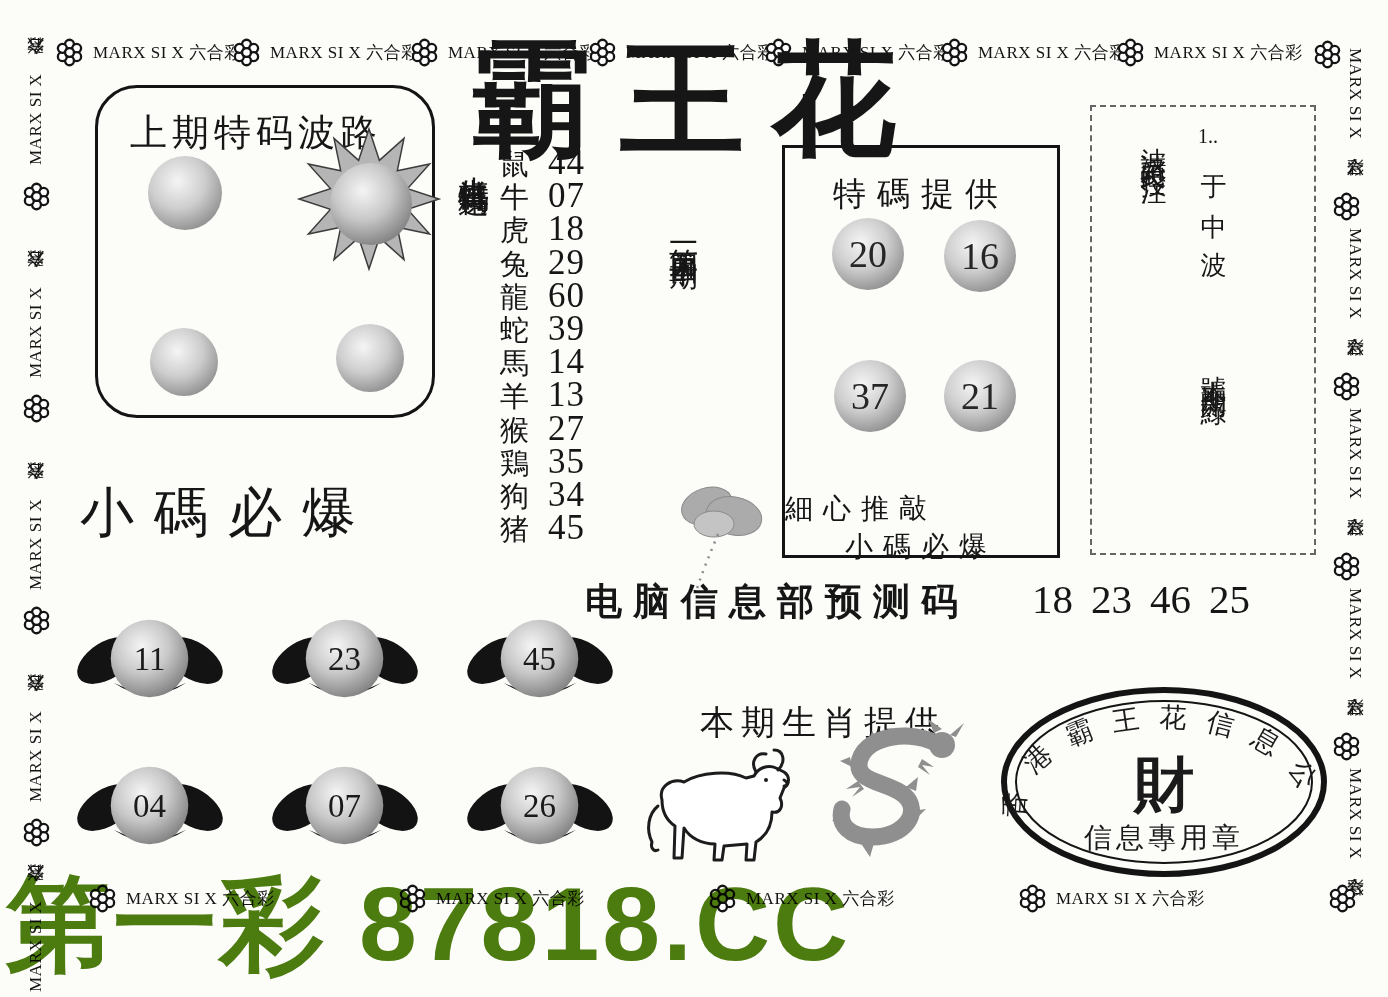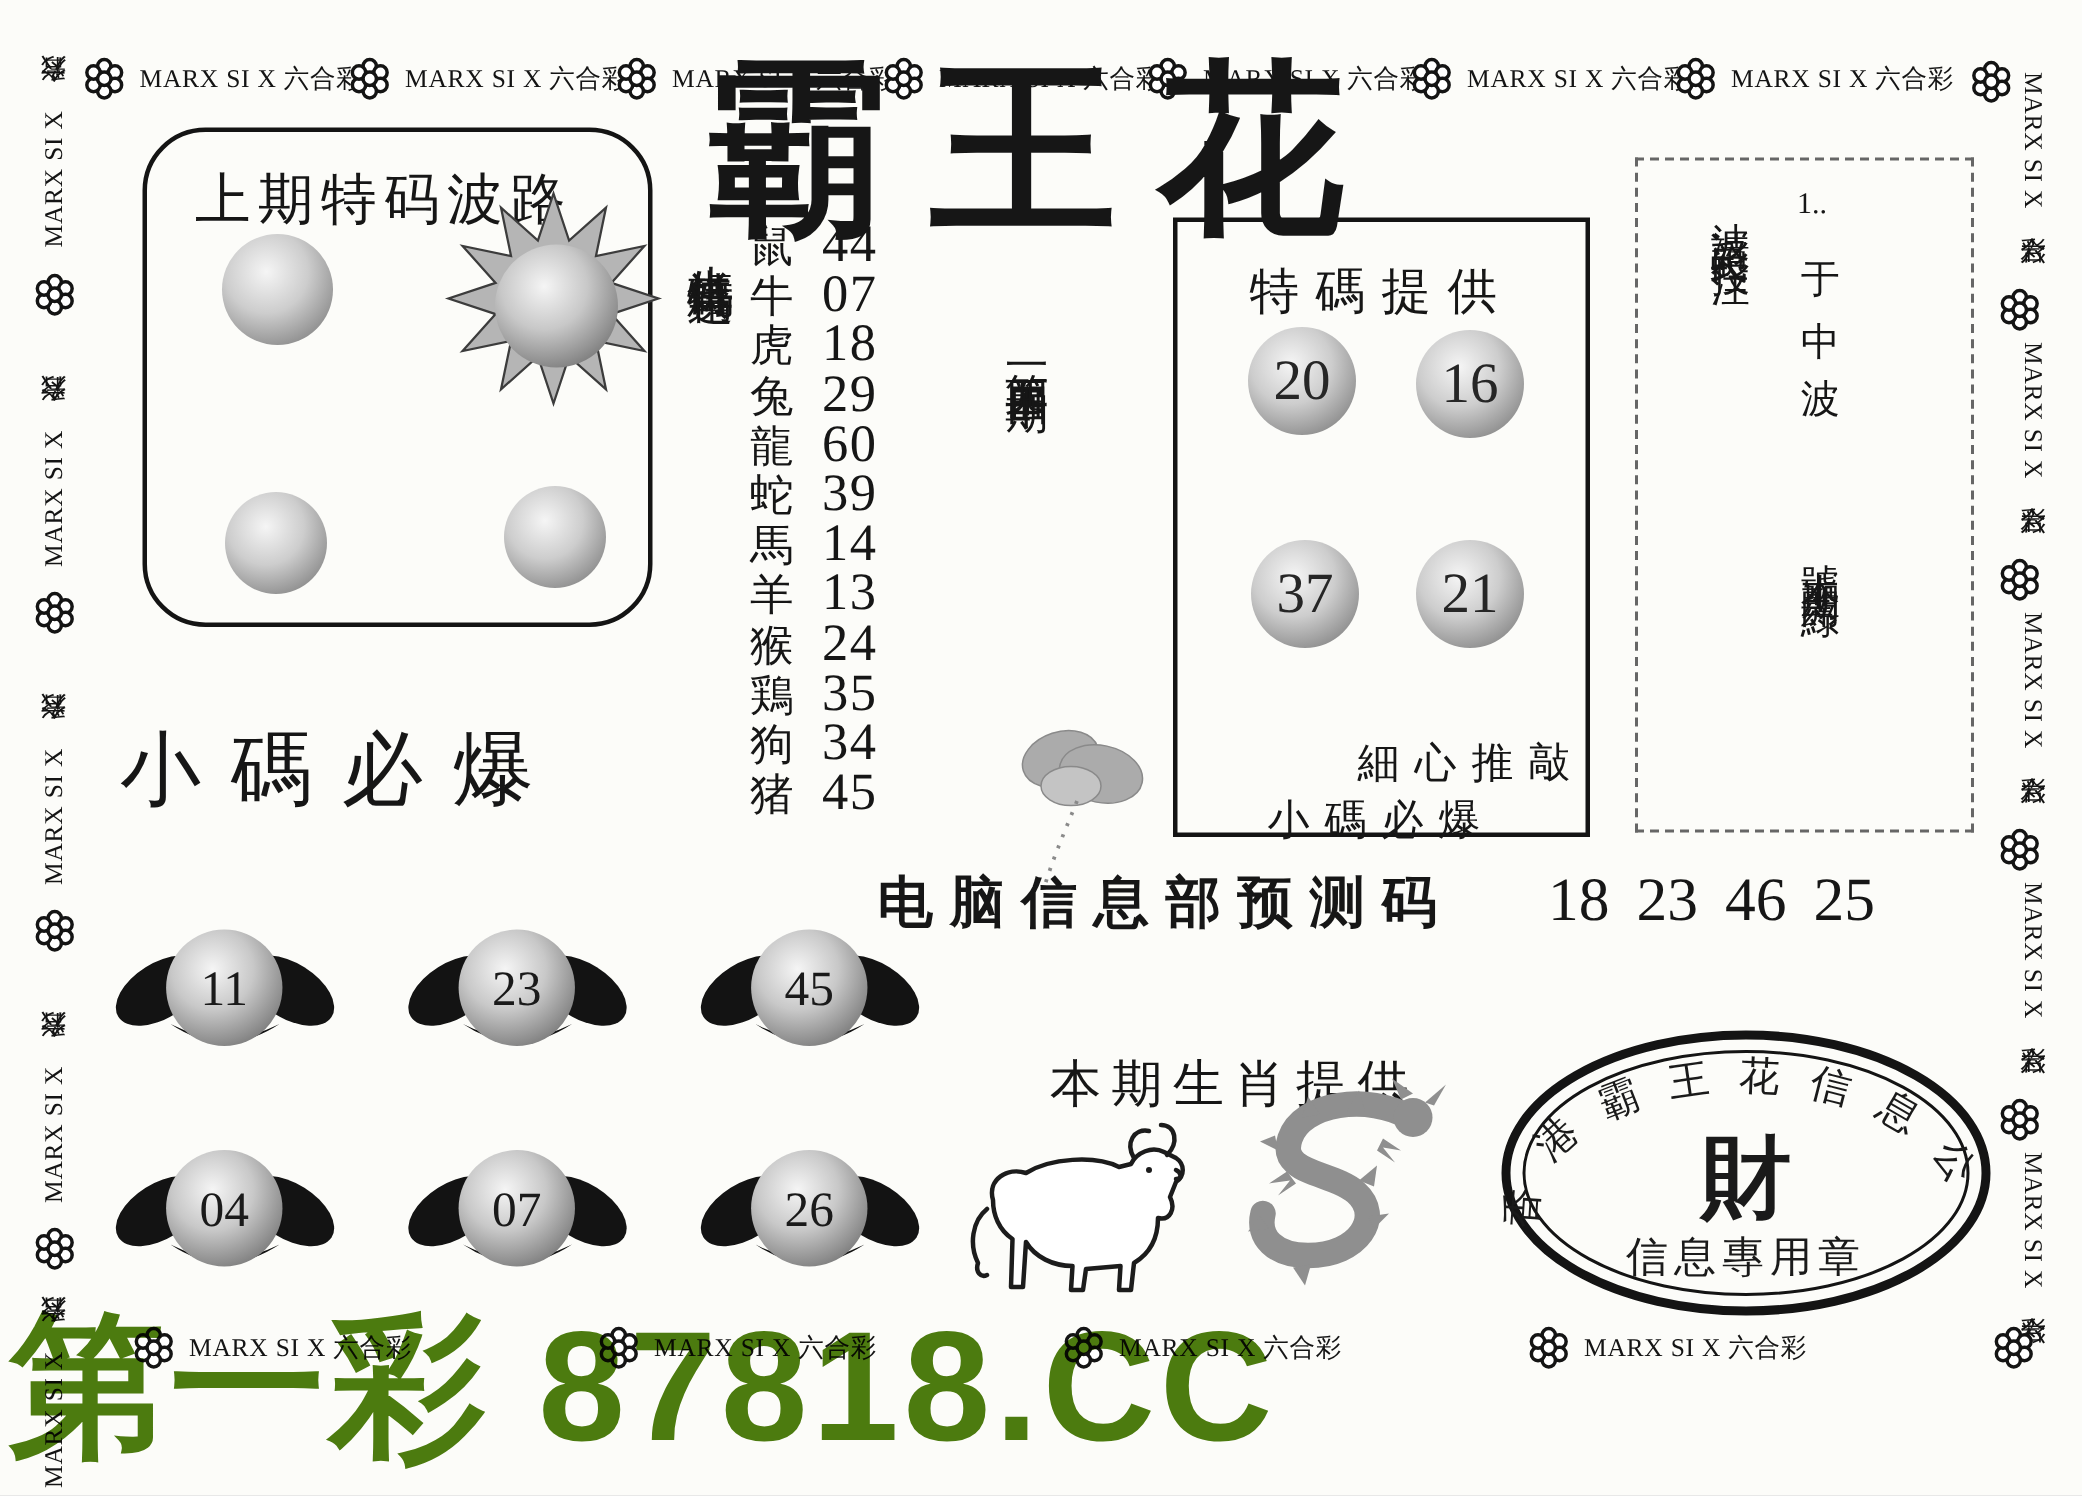--- a/index.html
+++ b/index.html
@@ -217,21 +217,21 @@
     <div class="zrow">
         <span class="animal">馬</span>
         <span class="num">14</span>
       </div>
     <div class="zrow">
         <span class="animal">羊</span>
         <span class="num">13</span>
       </div>
     <div class="zrow">
         <span class="animal">猴</span>
-        <span class="num">24</span>
+        <span class="num">27</span>
       </div>
     <div class="zrow">
         <span class="animal">鶏</span>
         <span class="num">35</span>
       </div>
     <div class="zrow">
         <span class="animal">狗</span>
         <span class="num">34</span>
       </div>
     <div class="zrow">
@@ -249,21 +249,21 @@
       </div>
     <div class="abs ball" style="left:159px;top:72px;width:72px;height:72px">
         <span>16</span>
       </div>
     <div class="abs ball" style="left:49px;top:212px;width:72px;height:72px">
         <span>37</span>
       </div>
     <div class="abs ball" style="left:159px;top:212px;width:72px;height:72px">
         <span>21</span>
       </div>
-    <div class="abs" style="left:0;top:342px;width:100%;text-align:right;font-size:28px;letter-spacing:10px">細心推敲</div>
+    <div class="abs" style="left:0;top:342px;width:100%;text-align:left;font-size:28px;letter-spacing:10px">細心推敲</div>
     <div class="abs" style="left:0;top:380px;width:100%;text-align:center;font-size:28px;letter-spacing:10px">小碼必爆</div>
   </div>
 
   <div class="abs" style="left:1090px;top:105px;width:226px;height:450px;border:2px dashed #666">
     <div class="abs vcjk" style="left:44px;top:20px;font-size:26px;letter-spacing:6px">波請彩民投注</div>
     <div class="abs" style="left:106px;top:18px;font-size:20px">1..</div>
     <div class="abs vcjk" style="left:104px;top:48px;font-size:26px;letter-spacing:38px">于中波</div>
     <div class="abs vcjk" style="left:104px;top:248px;font-size:26px;letter-spacing:6px">號本期開綠</div>
   </div>
 

